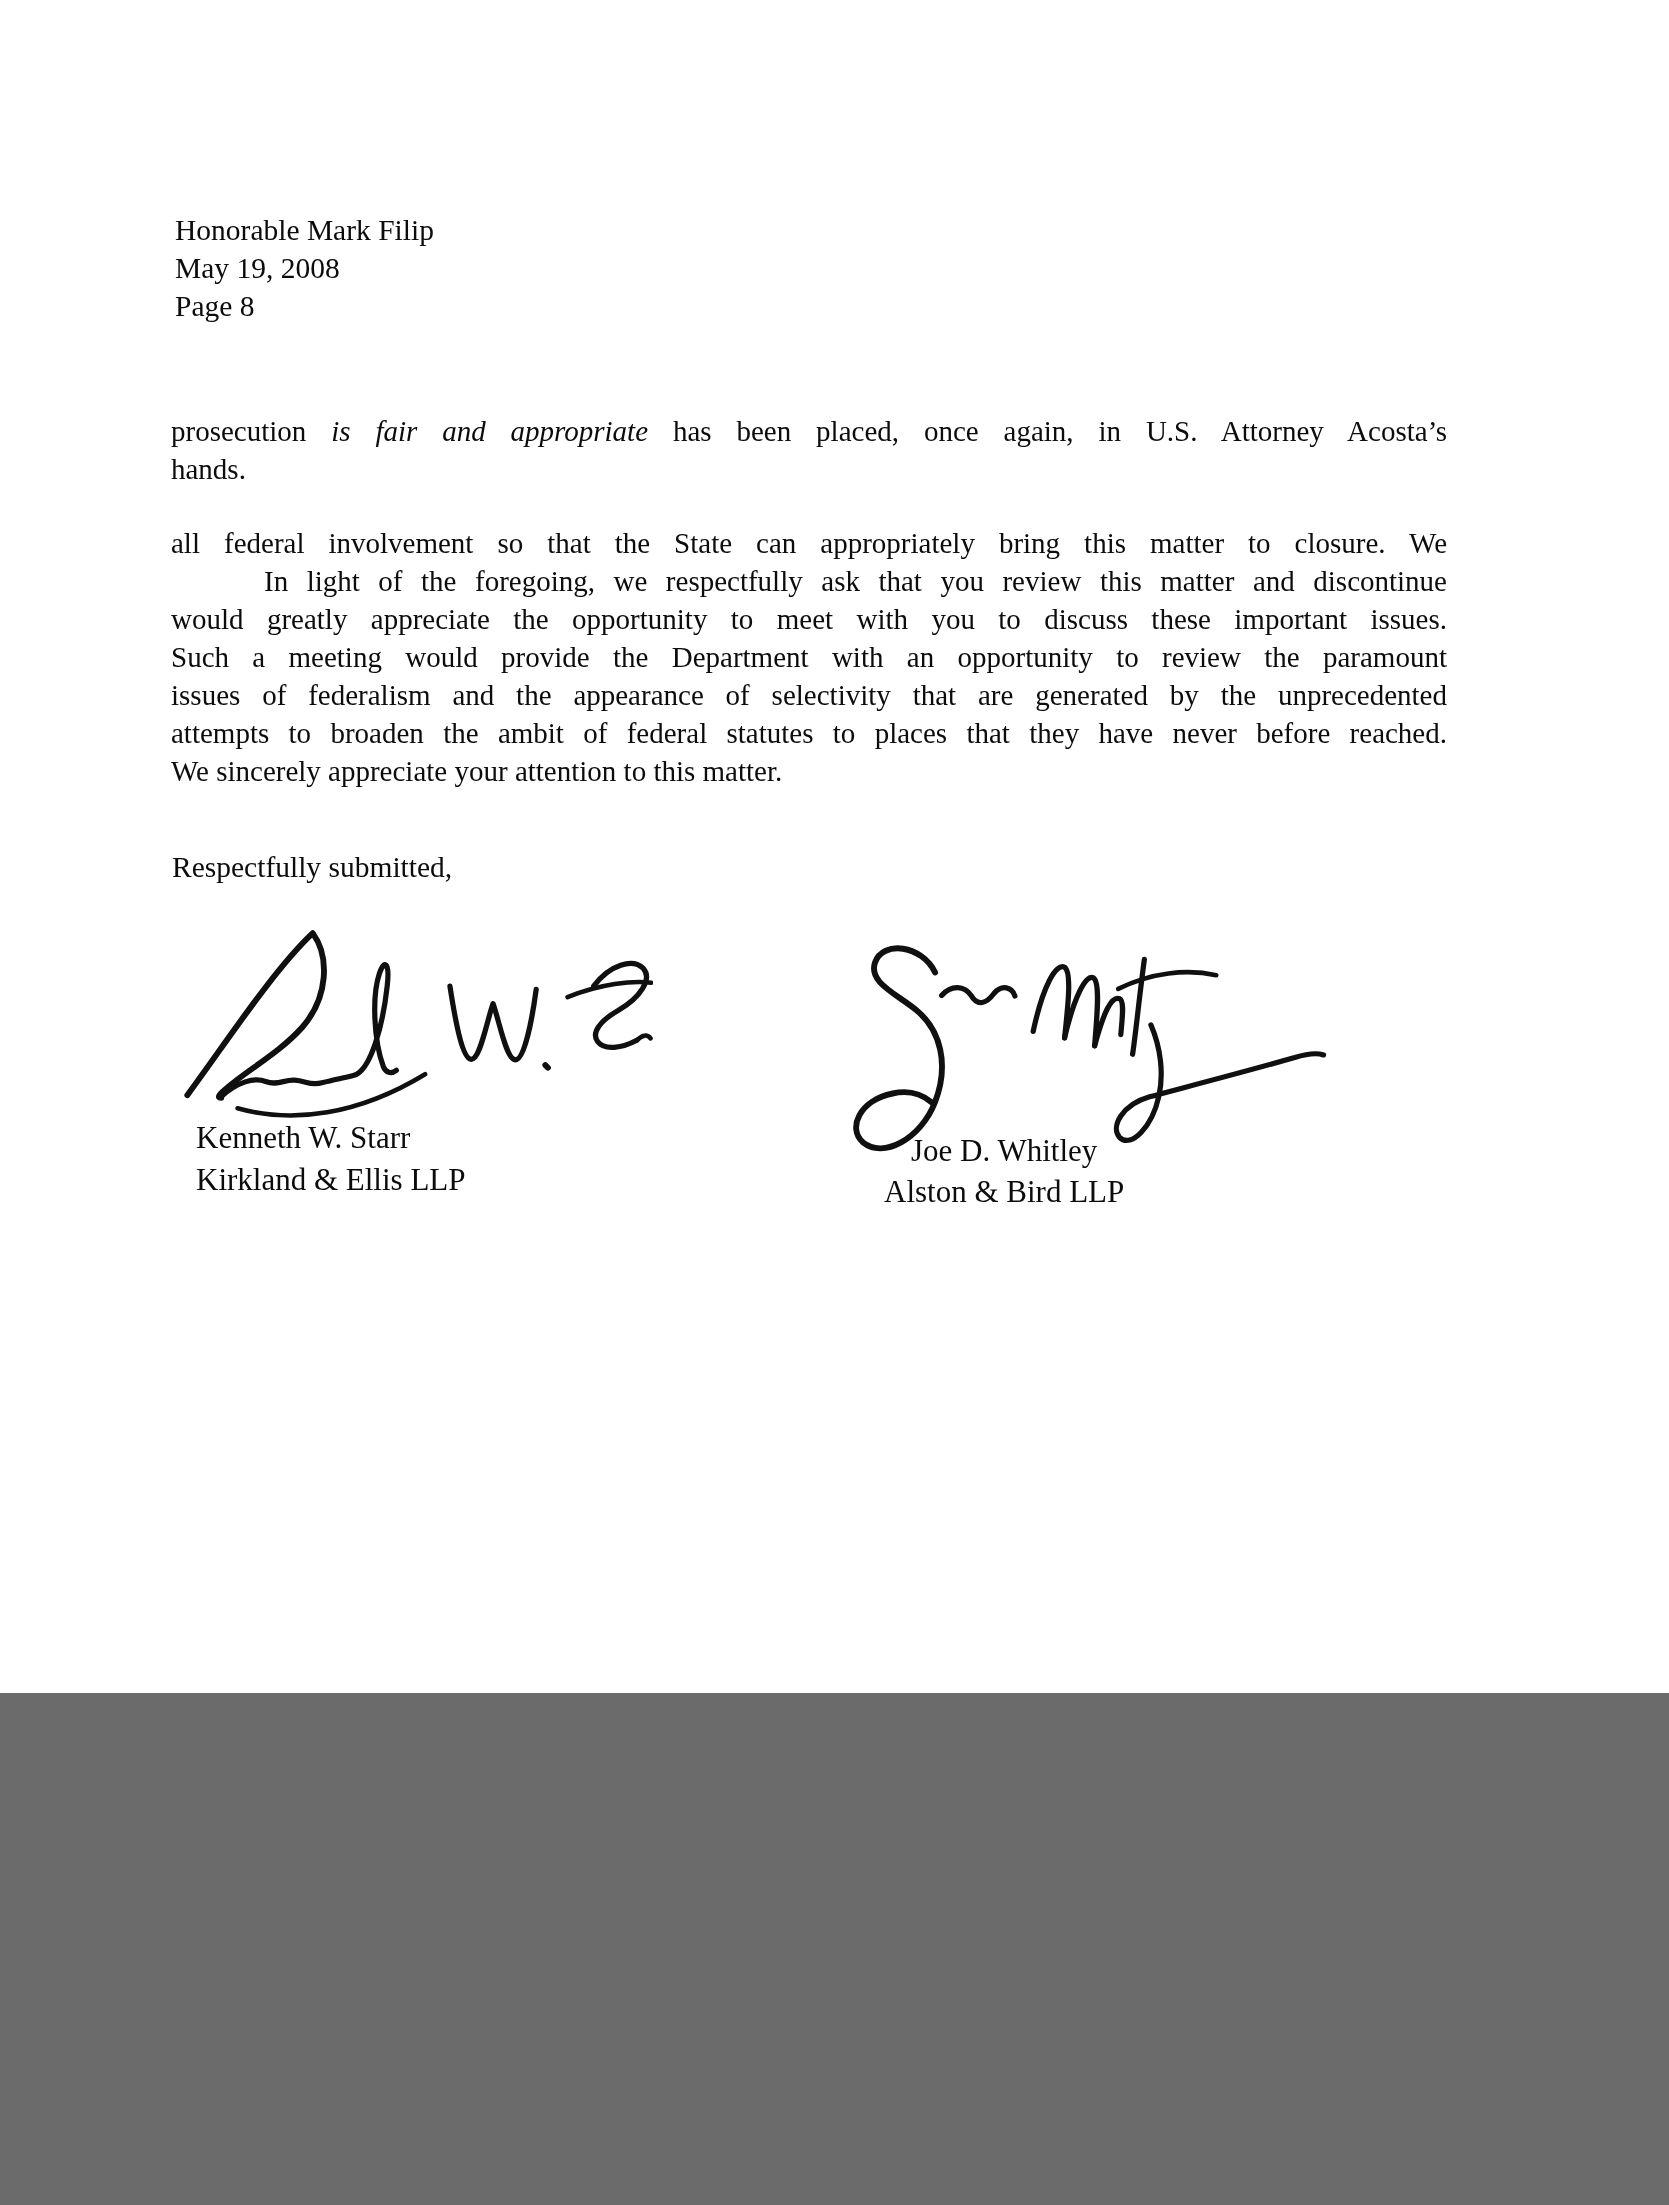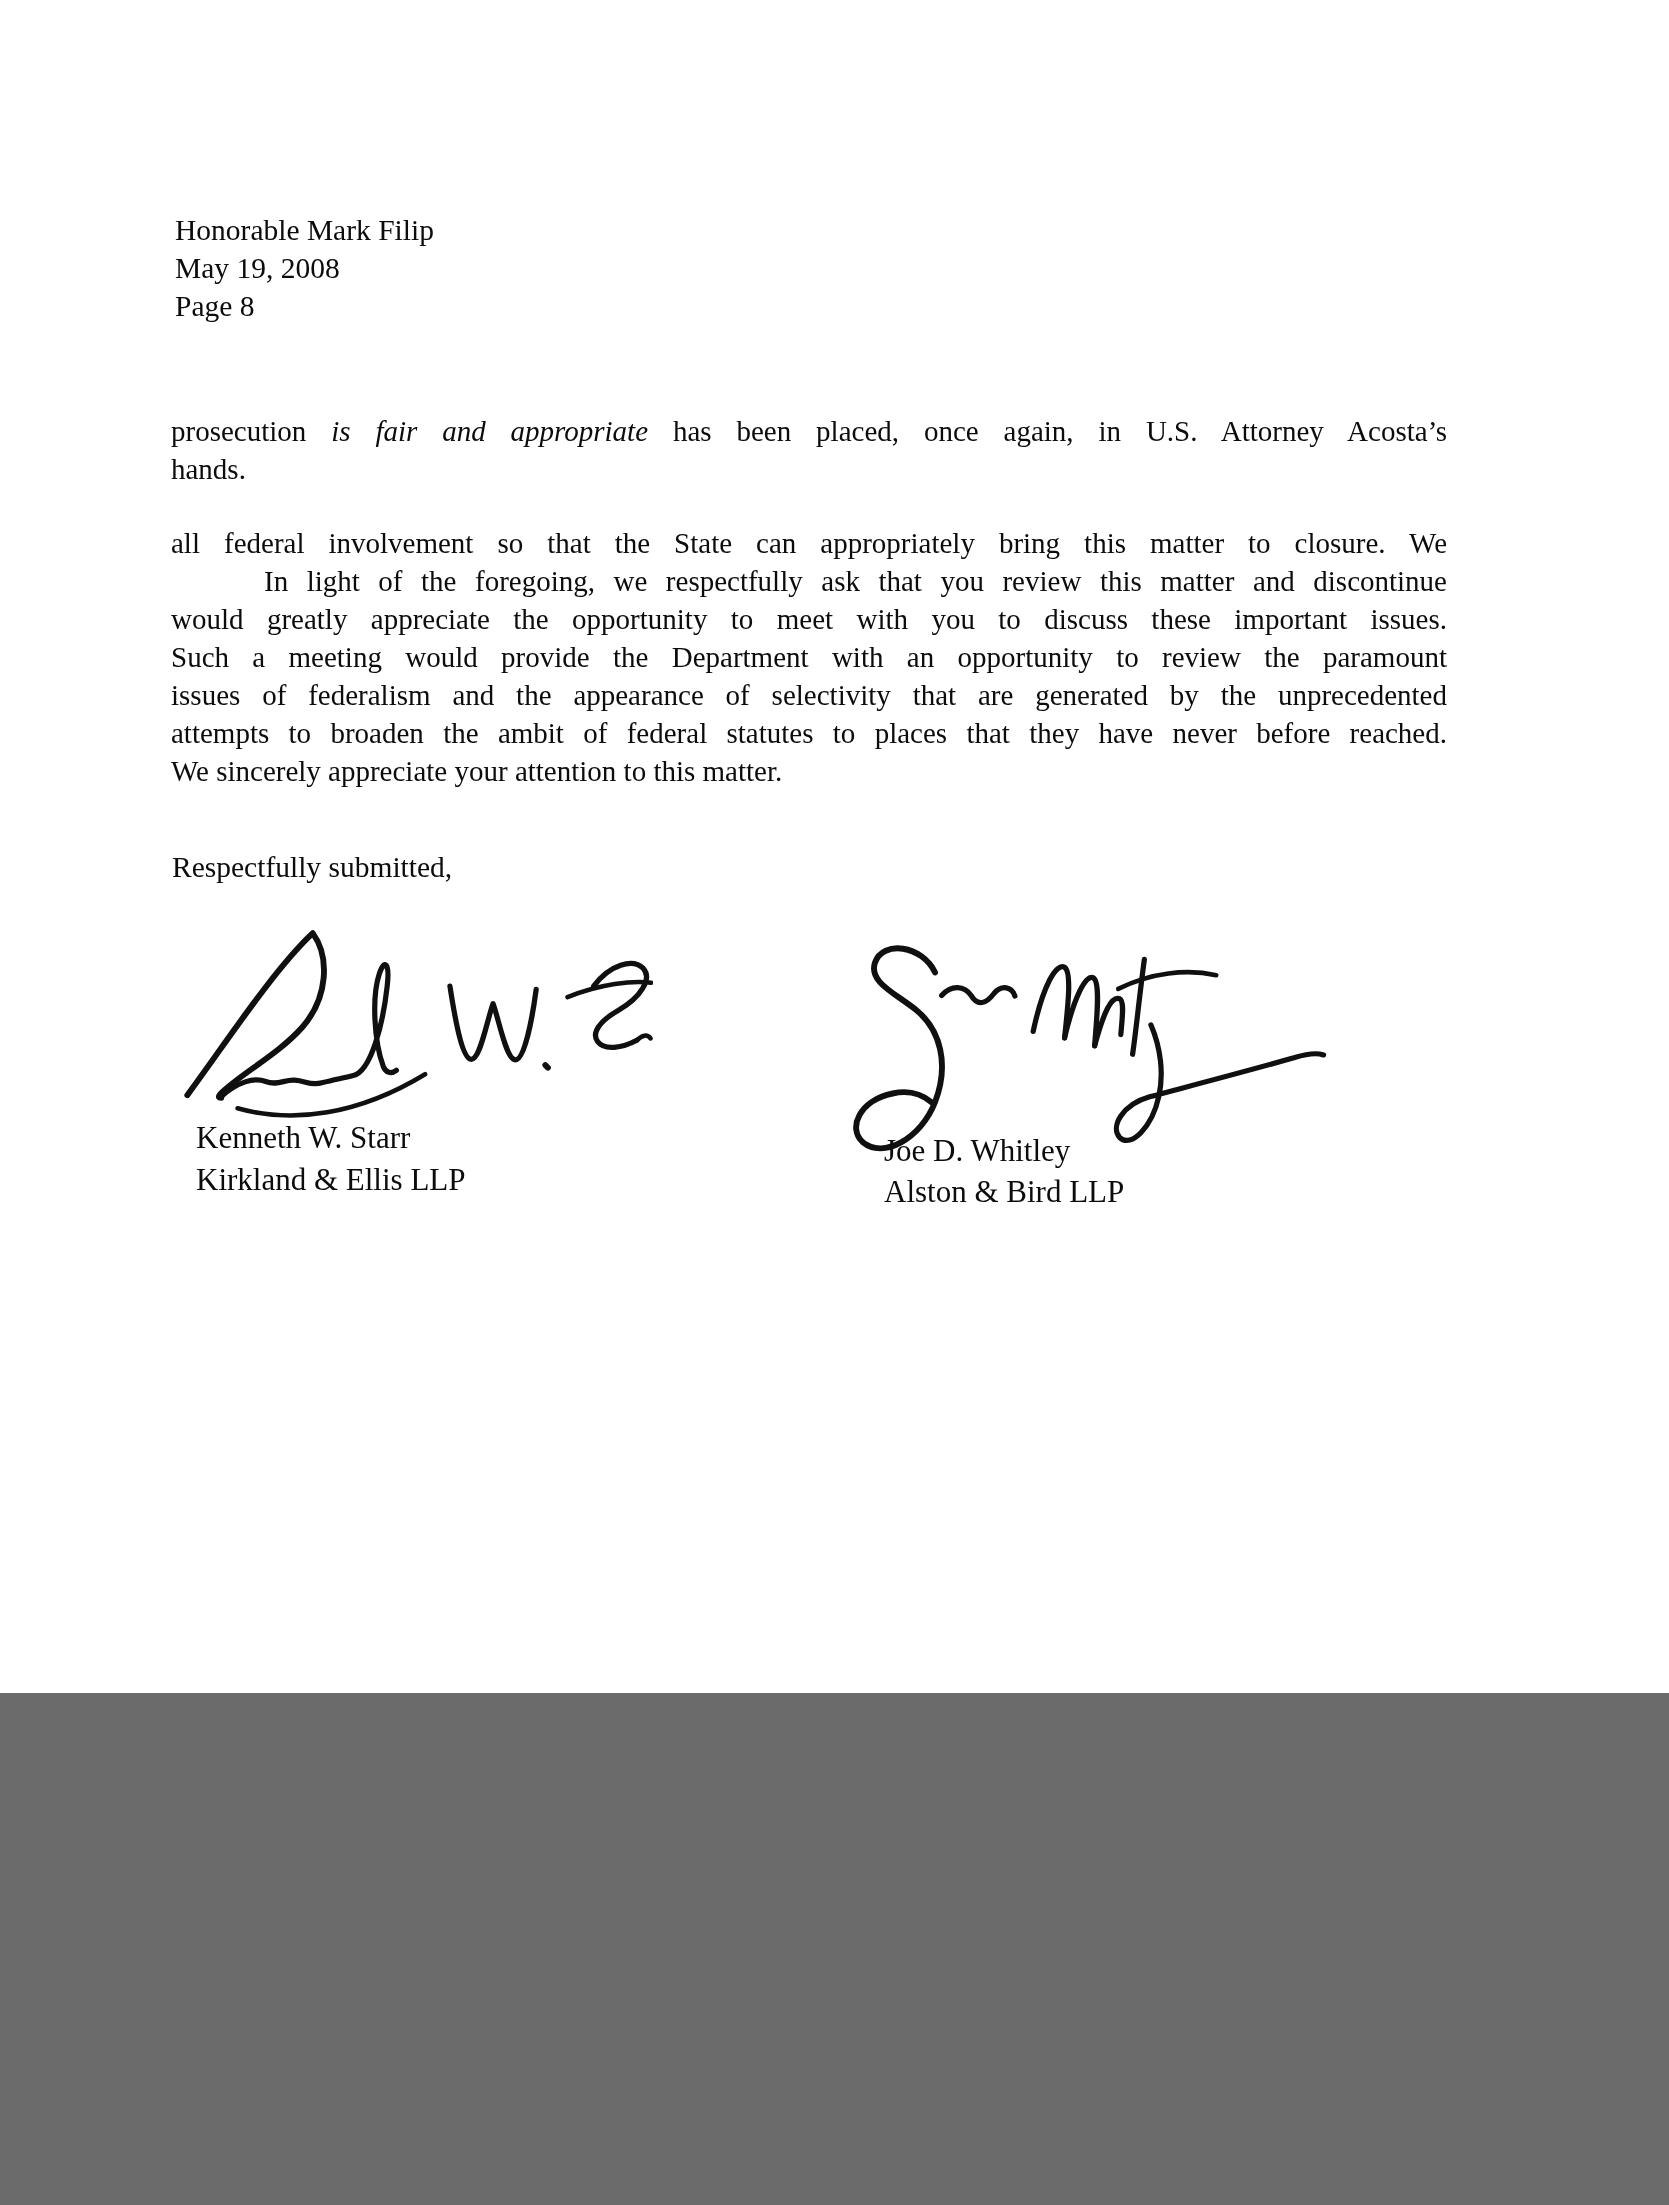--- a/index.html
+++ b/index.html
@@ -131,21 +131,21 @@
     <path stroke-width="8" d="M470,40 C462,100 456,160 452,185"></path>
     <path stroke-width="7" d="M430,85 C480,60 535,54 580,64"></path>
     <path stroke-width="8" d="M480,140 C495,175 500,215 492,250 C482,295 450,330 432,312 C418,296 436,262 478,250 C530,236 615,214 700,190 C716,185 732,182 744,186"></path>
   </svg>
 
   <div class="abs signer" style="left:196px; top:1117px;">
     <div>Kenneth W. Starr</div>
     <div>Kirkland &amp; Ellis LLP</div>
   </div>
 
-  <div class="abs signer" style="left:884px; top:1130px; line-height:41px;">
+  <div class="abs signer" style="left:884px; top:1130px; line-height:41px;text-align:center;">
     <div>Joe D. Whitley</div>
     <div>Alston &amp; Bird LLP</div>
   </div>
 
   <svg class="abs stray-mark" style="left:497px; top:2002px;" width="33" height="34" viewBox="0 0 50 52">
     <path stroke-width="5" d="M6,22 C8,36 20,46 34,34 C40,28 42,20 40,12"></path>
     <path stroke-width="4" d="M41,10 l2,-5"></path>
   </svg>
 
   <div class="abs bates">HOUSE_OVERSIGHT_010730</div>

